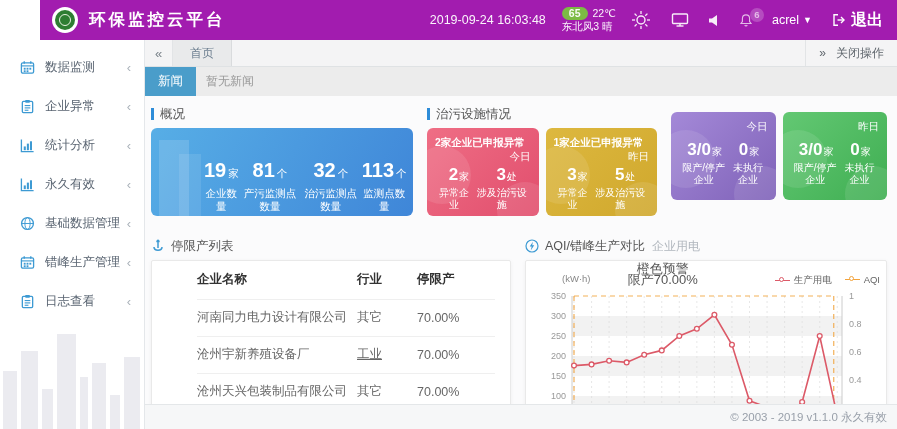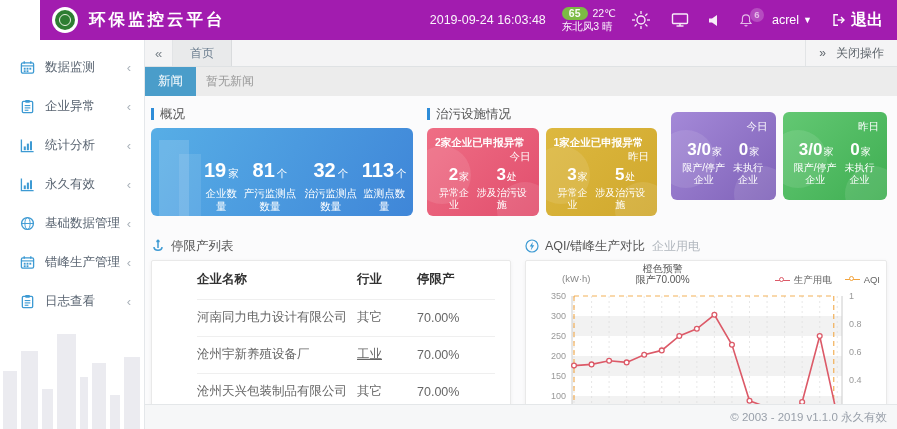--- a/index.html
+++ b/index.html
@@ -97,21 +97,21 @@
 
   table.tbl { border-collapse:collapse; margin-left:45px; width:calc(100% - 60px); font-size:12.5px; color:#666; }
   .tbl th { text-align:left; font-size:12.5px; color:#333; font-weight:bold; height:38px; }
   .tbl td { height:37px; border-top:1px solid #efefef; }
   .tbl .c-ind { width:60px; }
   .tbl .c-val { width:78px; }
   .link-u { text-decoration:underline; cursor:pointer; }
 
   .chart-svg { position:absolute; left:4px; top:11px; }
   .chart-unit { position:absolute; left:36px; top:12px; font-size:9.5px; color:#888; }
-  .chart-anno { position:absolute; top:2px; left:0; width:76%; text-align:center; font-size:10px; line-height:11px; color:#555; }
+  .chart-anno { position:absolute; top:2px; left:0; width:76%; text-align:center; font-size:13px; line-height:11px; color:#555; }
   .chart-legend { position:absolute; top:13px; right:6px; display:flex; gap:13px; font-size:9.5px; color:#666; align-items:flex-start; }
   .legend-item { display:flex; align-items:center; gap:4px; cursor:pointer; }
   .lmark { display:inline-block; width:15px; height:0; border-top:1.3px solid; position:relative; }
   .lmark i { position:absolute; left:4.5px; top:-3.6px; width:5px; height:5px; border:1.3px solid; border-radius:50%; background:#fff; display:block; }
   .lm-red, .lm-red i { border-color:#dc5a68; }
   .lm-orange, .lm-orange i { border-color:#f2a33c; }
 
   footer { flex:0 0 25px; background:#f6f7f8; border-top:1px solid #e4e7e9; display:flex; align-items:center; justify-content:flex-end; padding-right:10px; color:#99a0aa; font-size:11.5px; }
 </style>
 </head>

